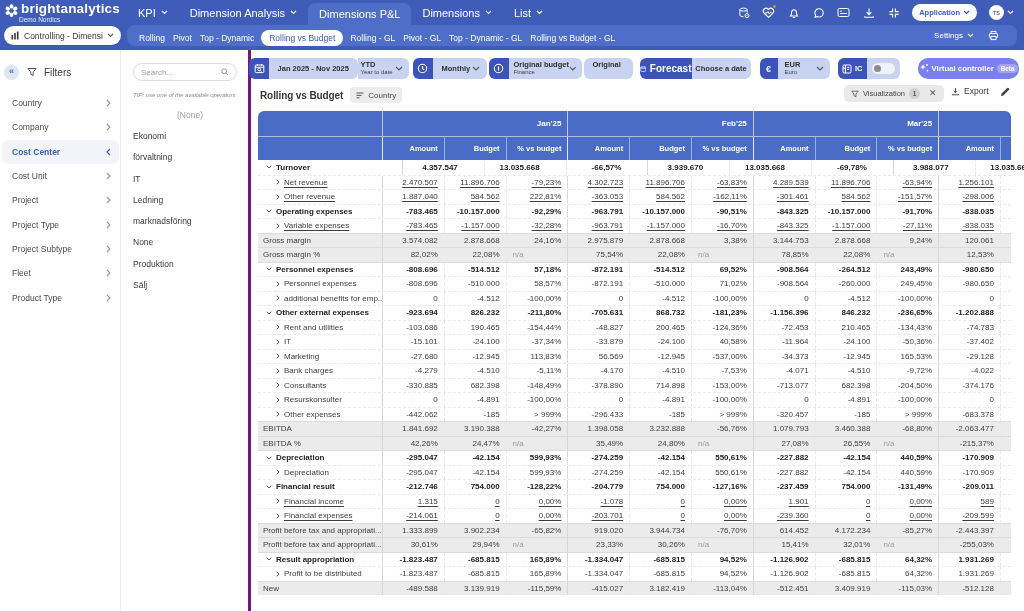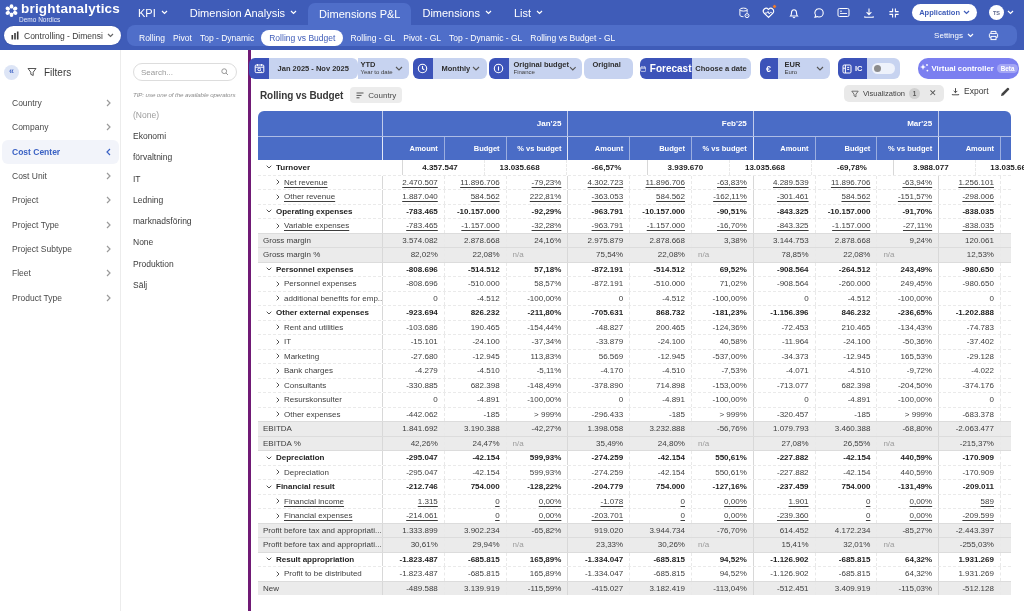--- a/index.html
+++ b/index.html
@@ -57,21 +57,21 @@
 
   .sidebar-vals { position:absolute; left:122px; top:50px; width:129px; height:561px; background:#fff; border-right:3px solid #701a75; }
   .search-box { position:absolute; left:11px; top:13px; width:104px; height:18px; border:1px solid #ddd; border-radius:9px;
     background:#fff; display:flex; align-items:center; padding:0 7px; }
   .search-input { border:none; outline:none; flex:1; font-size:8px; color:#444; width:70px;
     font-family:"Liberation Sans", sans-serif; background:transparent; }
   .search-input::placeholder { color:#9a9a9a; }
   .tip-text { position:absolute; left:11px; top:41px; width:112px; font-size:6.2px; font-style:italic; color:#8d8d8d; letter-spacing:-0.1px; }
   .val-list { position:absolute; left:11px; top:54px; width:112px; }
   .val-item { height:21.3px; display:flex; align-items:center; font-size:8.5px; color:#3a3a3a; cursor:pointer; }
-  .val-item.muted { color:#9c9c9c; }
+  .val-item.muted { color:#9c9c9c;margin-left:44px; }
 
   
   .main { position:absolute; left:252px; top:50px; width:772px; height:561px; background:#fff; }
 
   
   .toolbar { position:absolute; left:-3px; top:8px; height:21px; display:flex; align-items:center; }
   .tgroup { display:flex; align-items:stretch; height:20.5px; margin-right:22px; }
   .tg-dark { background:#3c53b9; color:#fff; display:flex; align-items:center; justify-content:center; border-radius:6px 0 0 6px; }
   .tg-dark.icon-only { width:20px; }
   .tg-light { background:#c7d3f0; color:#2e2e2e; display:flex; align-items:center; border-radius:0 6px 6px 0; position:relative; }

